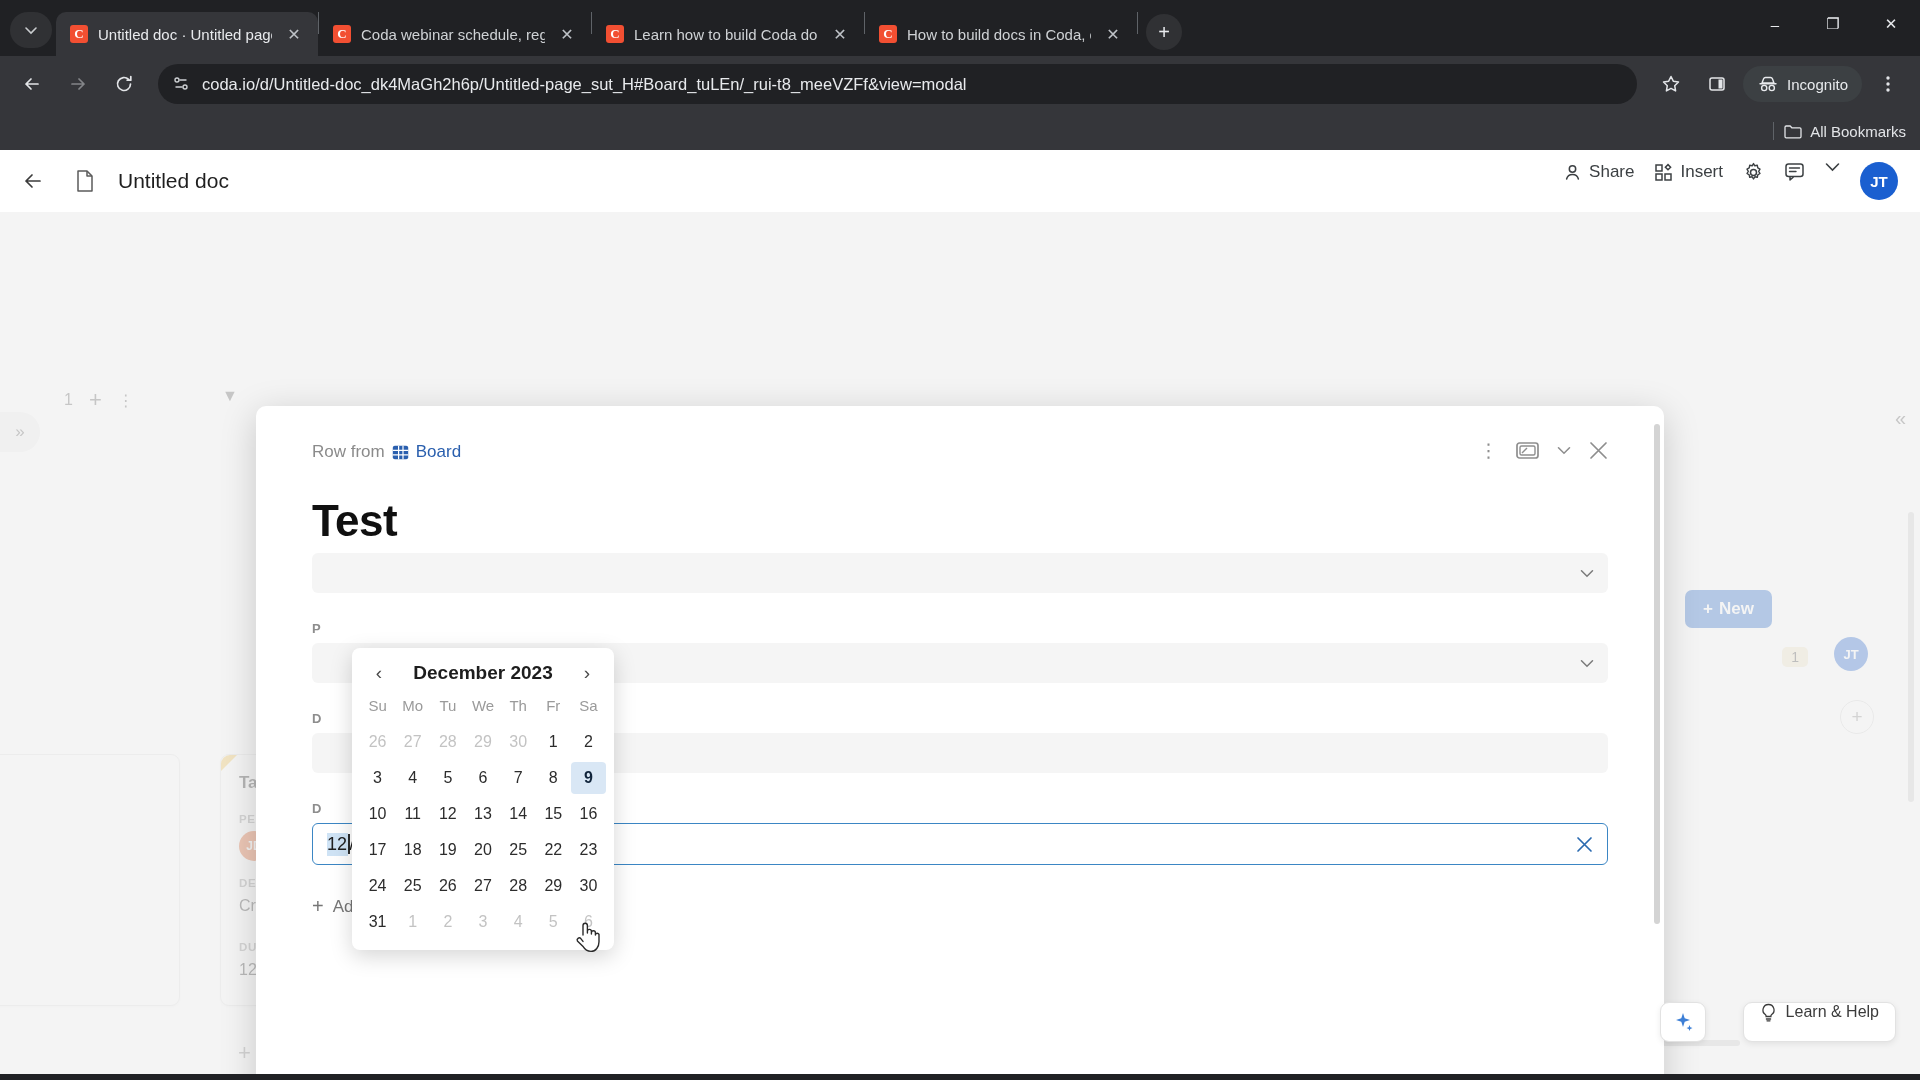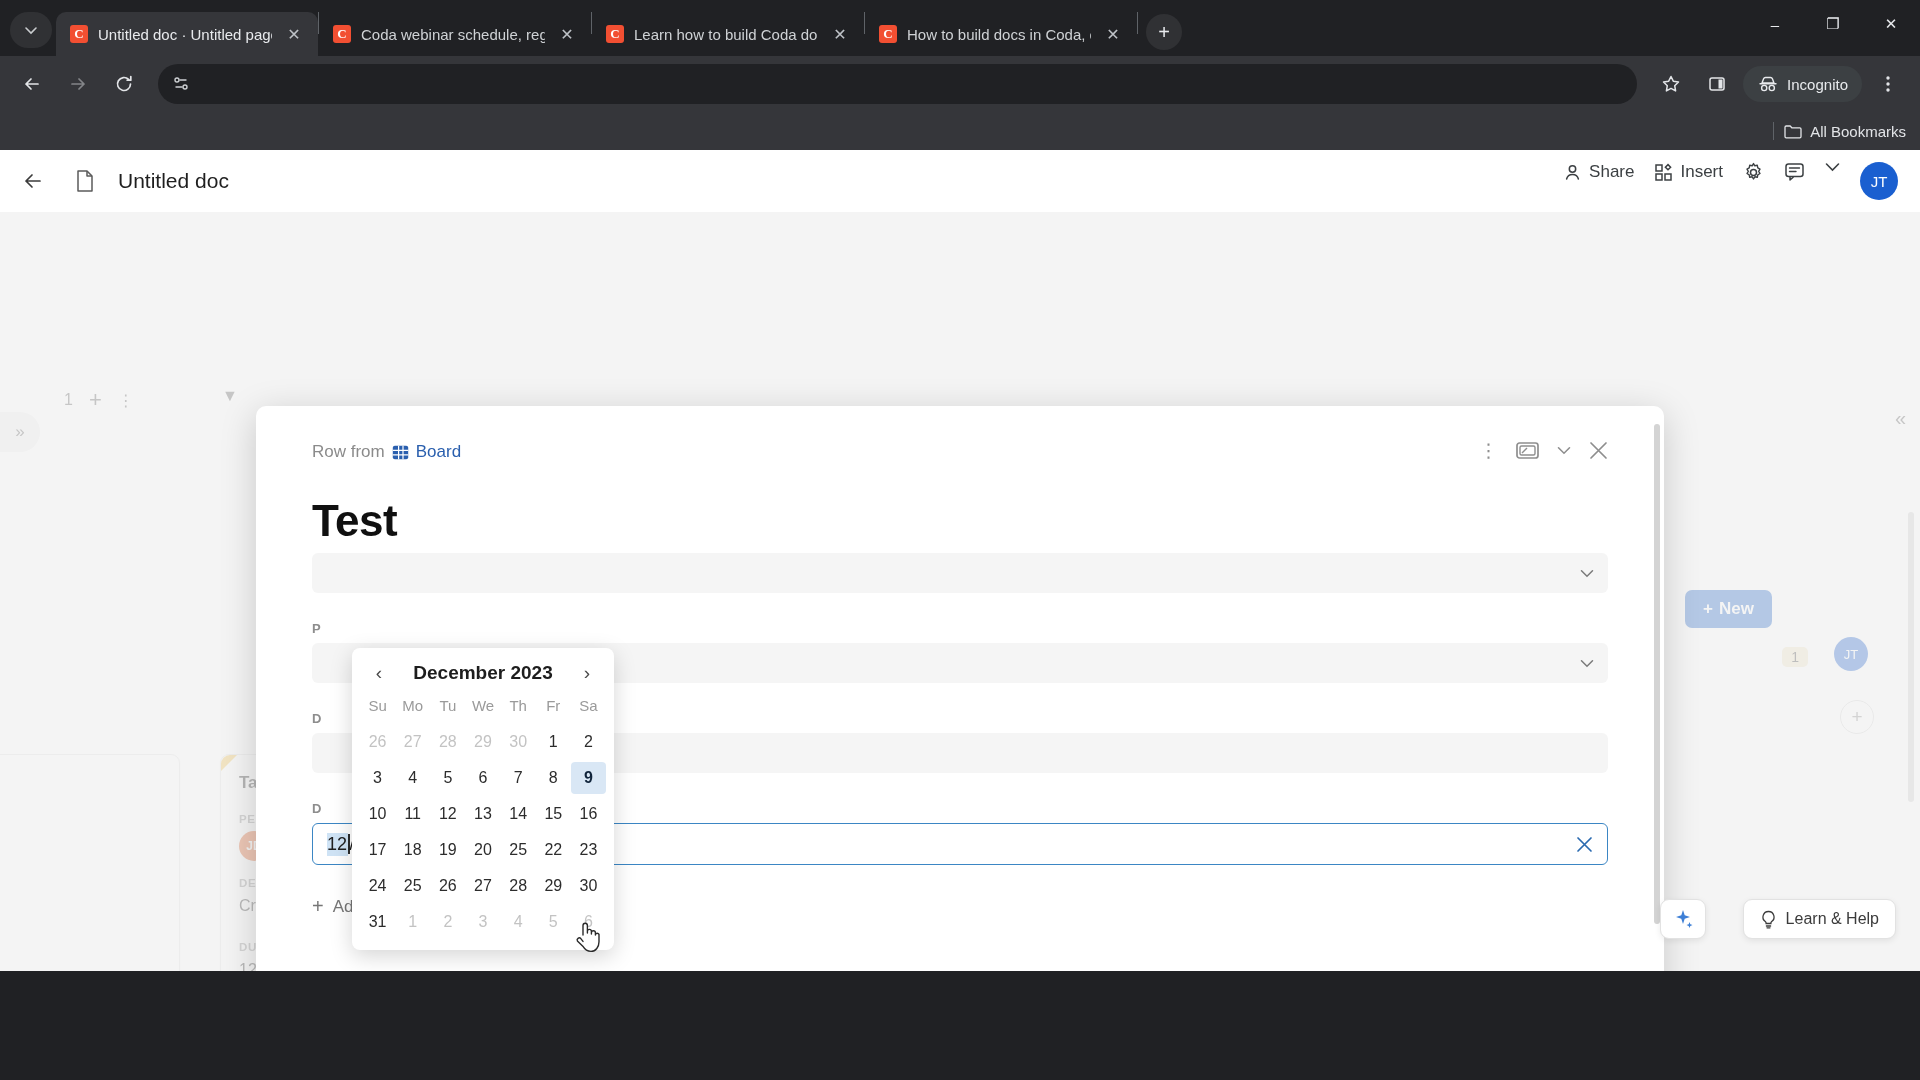--- a/index.html
+++ b/index.html
@@ -66,37 +66,37 @@
   }
   
   .bookmarks {
     height:38px; background:#35363a; display:flex; align-items:center;
     justify-content:flex-end; padding-right:14px; gap:10px;
   }
   .bm-sep { width:1px; height:18px; background:#5f6368; }
   .bm-all { display:flex;align-items:center;gap:8px;color:#e3e5e8;font-size:15px;}
 
   
-  .page { position:relative; height: 821px; background:#ffffff; overflow:hidden; }
+  .page { position:relative; height: 924px; background:#ffffff; overflow:hidden; }
 
   .doc-header {
     height:62px; display:flex; align-items:center; padding:0 22px; gap:16px;
     background:#fff; position:relative; z-index:2;
   }
   .doc-back { color:#3b3b3b; font-size:21px; width:30px; text-align:center;}
   .doc-icon {
     width:34px;height:34px;border-radius:7px;display:flex;align-items:center;justify-content:center;
     color:#5b5b5b;
   }
   .doc-title { font-size:21px; color:#1f1f1f; font-weight:400;}
   .doc-right { margin-left:auto; display:flex; align-items:flex-start; gap:20px; }
   .hdr-item { display:flex;align-items:center;gap:7px;color:#3c4043;font-size:17px;}
   .avatar {
     width:38px;height:38px;border-radius:19px;background:#1a5fd0;color:#fff;
-    display:flex;align-items:center;justify-content:center;font-size:15px;font-weight:normal;
+    display:flex;align-items:center;justify-content:center;font-size:15px;font-weight:bold;
   }
 
   
   .board {
     position:absolute; left:0; right:0; top:62px; bottom:0;
     background:#ffffff;
   }
   .board-left-chev {
     position:absolute; left:0; top:200px; width:40px;height:40px;border-radius:0 20px 20px 0;
     background:#efefef; display:flex;align-items:center;justify-content:center;color:#5a5a5a;font-size:17px;
@@ -272,20 +272,21 @@
     </div>
 
     <div class="omnibox">
       <span>
         <svg width="18" height="18" viewBox="0 0 18 18">
             <circle cx="5" cy="5" r="2" fill="none" stroke="#cdd0d3" stroke-width="1.4"></circle>
             <circle cx="13" cy="12" r="2" fill="none" stroke="#cdd0d3" stroke-width="1.4"></circle>
             <path d="M8 5h6M4 12h6" stroke="#cdd0d3" stroke-width="1.4" stroke-linecap="round"></path>
           </svg>
       </span>
+      <span class="omni-url">coda.io/d/Untitled-doc_dk4MaGh2h6p/Untitled-page_sut_H#Board_tuLEn/_rui-t8_meeVZFf&amp;view=modal</span>
     </div>
 
     <div class="tbtn">
       <svg width="20" height="20" viewBox="0 0 20 20">
           <path d="M10 2.5l2.3 4.7 5.2.8-3.8 3.7.9 5.2-4.6-2.5-4.6 2.5.9-5.2L2.5 8l5.2-.8z" fill="none" stroke="#e3e5e8" stroke-width="1.5" stroke-linejoin="round"></path>
         </svg>
     </div>
     <div class="tbtn">
       <svg width="20" height="20" viewBox="0 0 20 20">
           <rect x="3" y="4" width="14" height="12" rx="2" fill="none" stroke="#e3e5e8" stroke-width="1.5"></rect>
@@ -586,21 +587,21 @@
     </div>
 
     <div style="position:absolute; right:214px; bottom:32px; width:46px;height:40px;border-radius:9px;background:#fff;border:1px solid #e2e2e2;display:flex;align-items:center;justify-content:center;box-shadow:0 2px 6px rgba(0,0,0,.08);">
       <span>
         <svg width="22" height="22" viewBox="0 0 22 22">
             <path d="M11 2l1.7 5.3L18 9l-5.3 1.7L11 16l-1.7-5.3L4 9l5.3-1.7z" fill="#3d7fd6"></path>
             <path d="M17.5 14l.8 2.3 2.2.8-2.2.8-.8 2.1-.8-2.1-2.2-.8 2.2-.8z" fill="#3d7fd6"></path>
           </svg>
       </span>
     </div>
-    <div style="position:absolute; right:24px; bottom:32px; height:40px;border-radius:9px;background:#fff;border:1px solid #e2e2e2;display:flex;align-items:center;gap:9px;padding:0 16px;box-shadow:0 2px 6px rgba(0,0,0,.08);font-size:16px;color:#3b3b3b;">
+    <div style="position:absolute; right:24px; bottom:32px; height:40px;border-radius:9px;background:#fff;border:1px solid #e2e2e2;display:flex;align-items:flex-start;gap:9px;padding:0 16px;box-shadow:0 2px 6px rgba(0,0,0,.08);font-size:16px;color:#3b3b3b;">
       <span>
         <svg width="17" height="19" viewBox="0 0 17 19">
             <path d="M8.5 1.5a5.5 5.5 0 0 0-3.2 10c.5.4.8 1 .8 1.6v.4h4.8v-.4c0-.6.3-1.2.8-1.6a5.5 5.5 0 0 0-3.2-10z" fill="none" stroke="#3b3b3b" stroke-width="1.3"></path>
             <path d="M6.4 16h4.2M7 17.8h3" stroke="#3b3b3b" stroke-width="1.3" stroke-linecap="round"></path>
           </svg>
       </span>
       <span>Learn &amp; Help</span>
     </div>
 
   </div>

